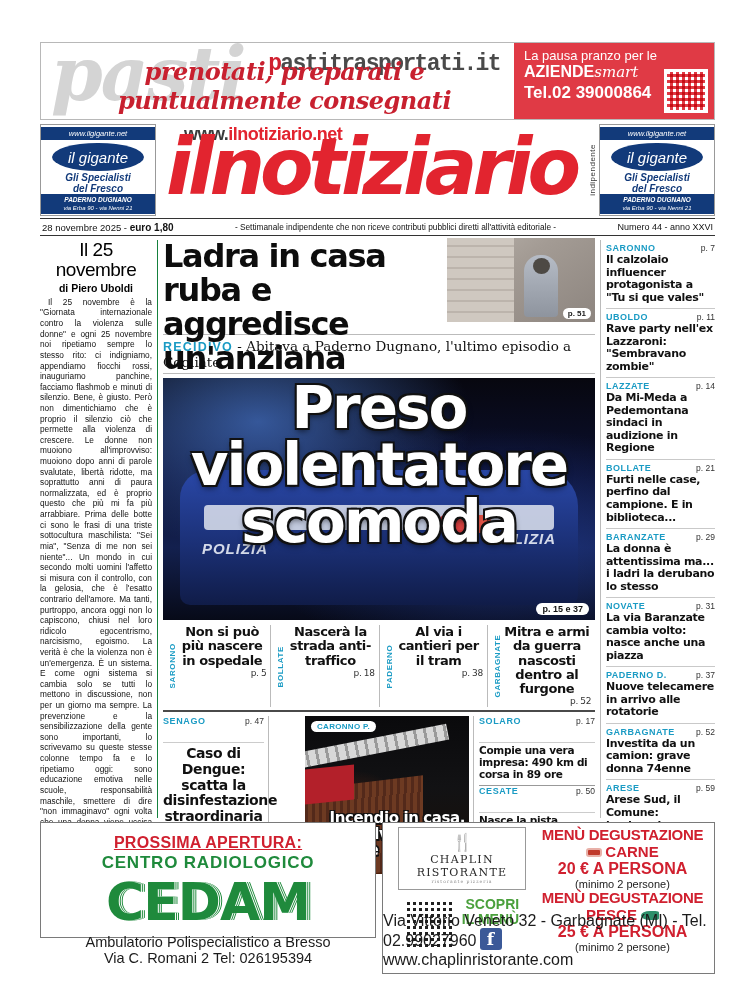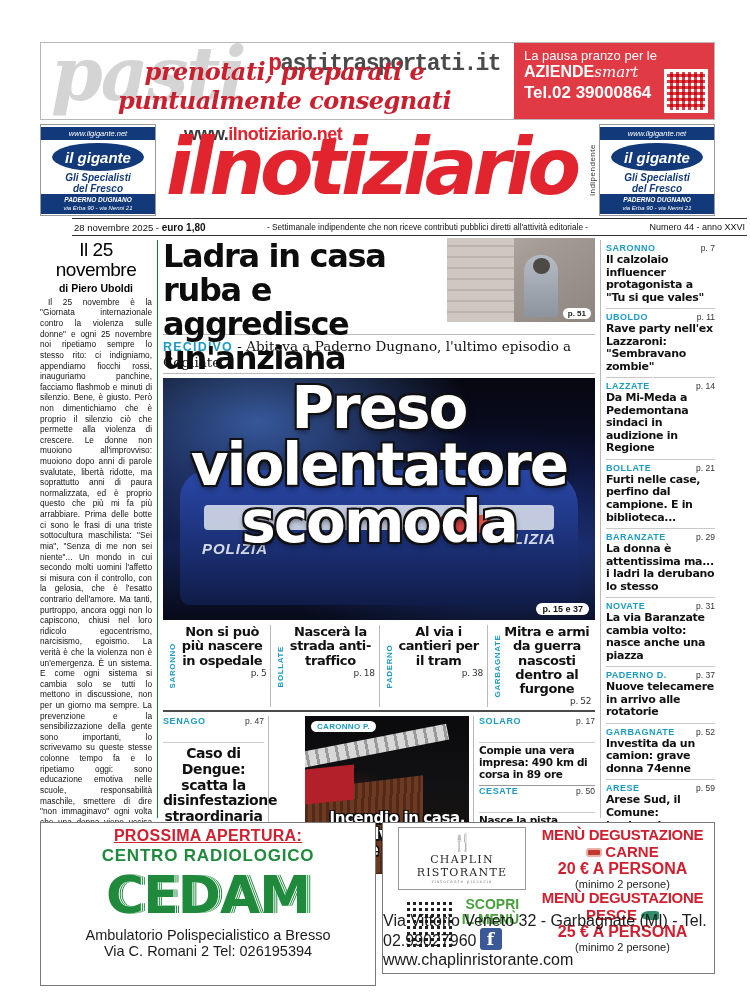--- a/index.html
+++ b/index.html
@@ -51,21 +51,21 @@
 
   
   .masthead { position:absolute; left:40px; top:124px; width:675px; height:92px; display:flex; align-items:stretch; }
   .gigante {
     width:116px; border:1px solid #999; background:#fff; text-align:center;
     display:flex; flex-direction:column; justify-content:space-between; padding:2px 0 1px;
   }
   .gig-url { background:#123a7a; color:#fff; font-size:7.5px; font-style:italic; padding:2px 0; }
   .gig-oval {
     margin:3px auto 1px; width:92px; height:30px; border-radius:50%;
-    background:#123a7a; color:#fff; font-weight:bold; font-size:15px;
+    background:#123a7a; color:#fff; font-weight:normal; font-size:15px;
     display:flex; align-items:center; justify-content:center; font-style:italic;
   }
   .gig-spec { color:#123a7a; font-weight:bold; font-style:italic; font-size:10px; line-height:1.1; }
   .gig-addr { background:#123a7a; color:#fff; font-size:6.5px; font-weight:bold; font-style:italic; line-height:1.25; padding:2px 0; }
   .gig-addr .a2 { font-weight:normal; font-size:6px; }
   .titlewrap { flex:1; position:relative; }
   .site-url {
     position:absolute; left:28px; top:0px; font-weight:bold; font-size:18px;
     color:#e2242f; letter-spacing:-0.5px;
   }
@@ -79,21 +79,21 @@
   .indip {
     width:14px; display:flex; align-items:center; justify-content:center;
     font-size:8px; color:#333;
   }
   .indip span { writing-mode:vertical-rl; transform:rotate(180deg); letter-spacing:0.5px; }
 
   
   .infobar {
     position:absolute; left:40px; top:218px; width:675px; height:18px;
     border-top:1px solid #333; border-bottom:1px solid #333;
-    display:flex; align-items:center; font-size:9.5px; color:#111;margin-left:32px;
+    display:flex; align-items:center; font-size:9.5px; color:#111;
   }
   .infobar .date { padding-left:2px; }
   .infobar .date b { font-size:10px; }
   .infobar .mid { flex:1; text-align:center; font-size:8.3px; }
   .infobar .num { padding-right:2px; font-size:9px; }
 
   
   .editorial {
     position:absolute; left:40px; top:240px; width:118px; height:578px;
     border-right:1px solid #15803d; padding-right:5px;
@@ -260,22 +260,22 @@
   .sb-special .p { text-align:right; font-size:9px; color:#333; }
   .barcodes { display:flex; gap:6px; margin-top:6px; align-items:flex-end; }
   .bc {
     height:30px; background:repeating-linear-gradient(90deg,#111 0 1px,#fff 1px 2px,#111 2px 4px,#fff 4px 5px);
   }
   .bc1 { width:62px; } .bc2 { width:36px; }
   .bc-lab { font-size:5px; color:#333; letter-spacing:0.3px; }
 
   
   .cedam {
-    position:absolute; left:40px; top:822px; width:336px; height:164px;
-    border:1px solid #7a7a7a; background:#fff; text-align:center; padding-top:4px;
+    position:absolute; left:40px; top:822px; width:336px; height:116px;
+    border:1px solid #7a7a7a; background:#fff; text-align:center; padding-top:11px;
   }
   .cedam .pa { color:#d0202f; font-weight:bold; font-size:16px; text-decoration:underline; letter-spacing:0.3px; }
   .cedam .cr { color:#1f8a3c; font-weight:bold; font-size:17px; letter-spacing:0.8px; margin-top:1px; }
   .cedam .logo {
     font-family:"DejaVu Sans", sans-serif; font-weight:bold; font-size:52px;
     color:#1f8a3c; letter-spacing:-1px; line-height:1.05; margin:2px 0 0;
     -webkit-text-stroke:0px; text-shadow:
       1px 0 0 #fff, 2px 0 0 #1f8a3c, 3px 0 0 #fff, 4px 0 0 #1f8a3c;
   }
   .cedam .l1 { font-size:14.5px; color:#1b1b1b; margin-top:4px; }

